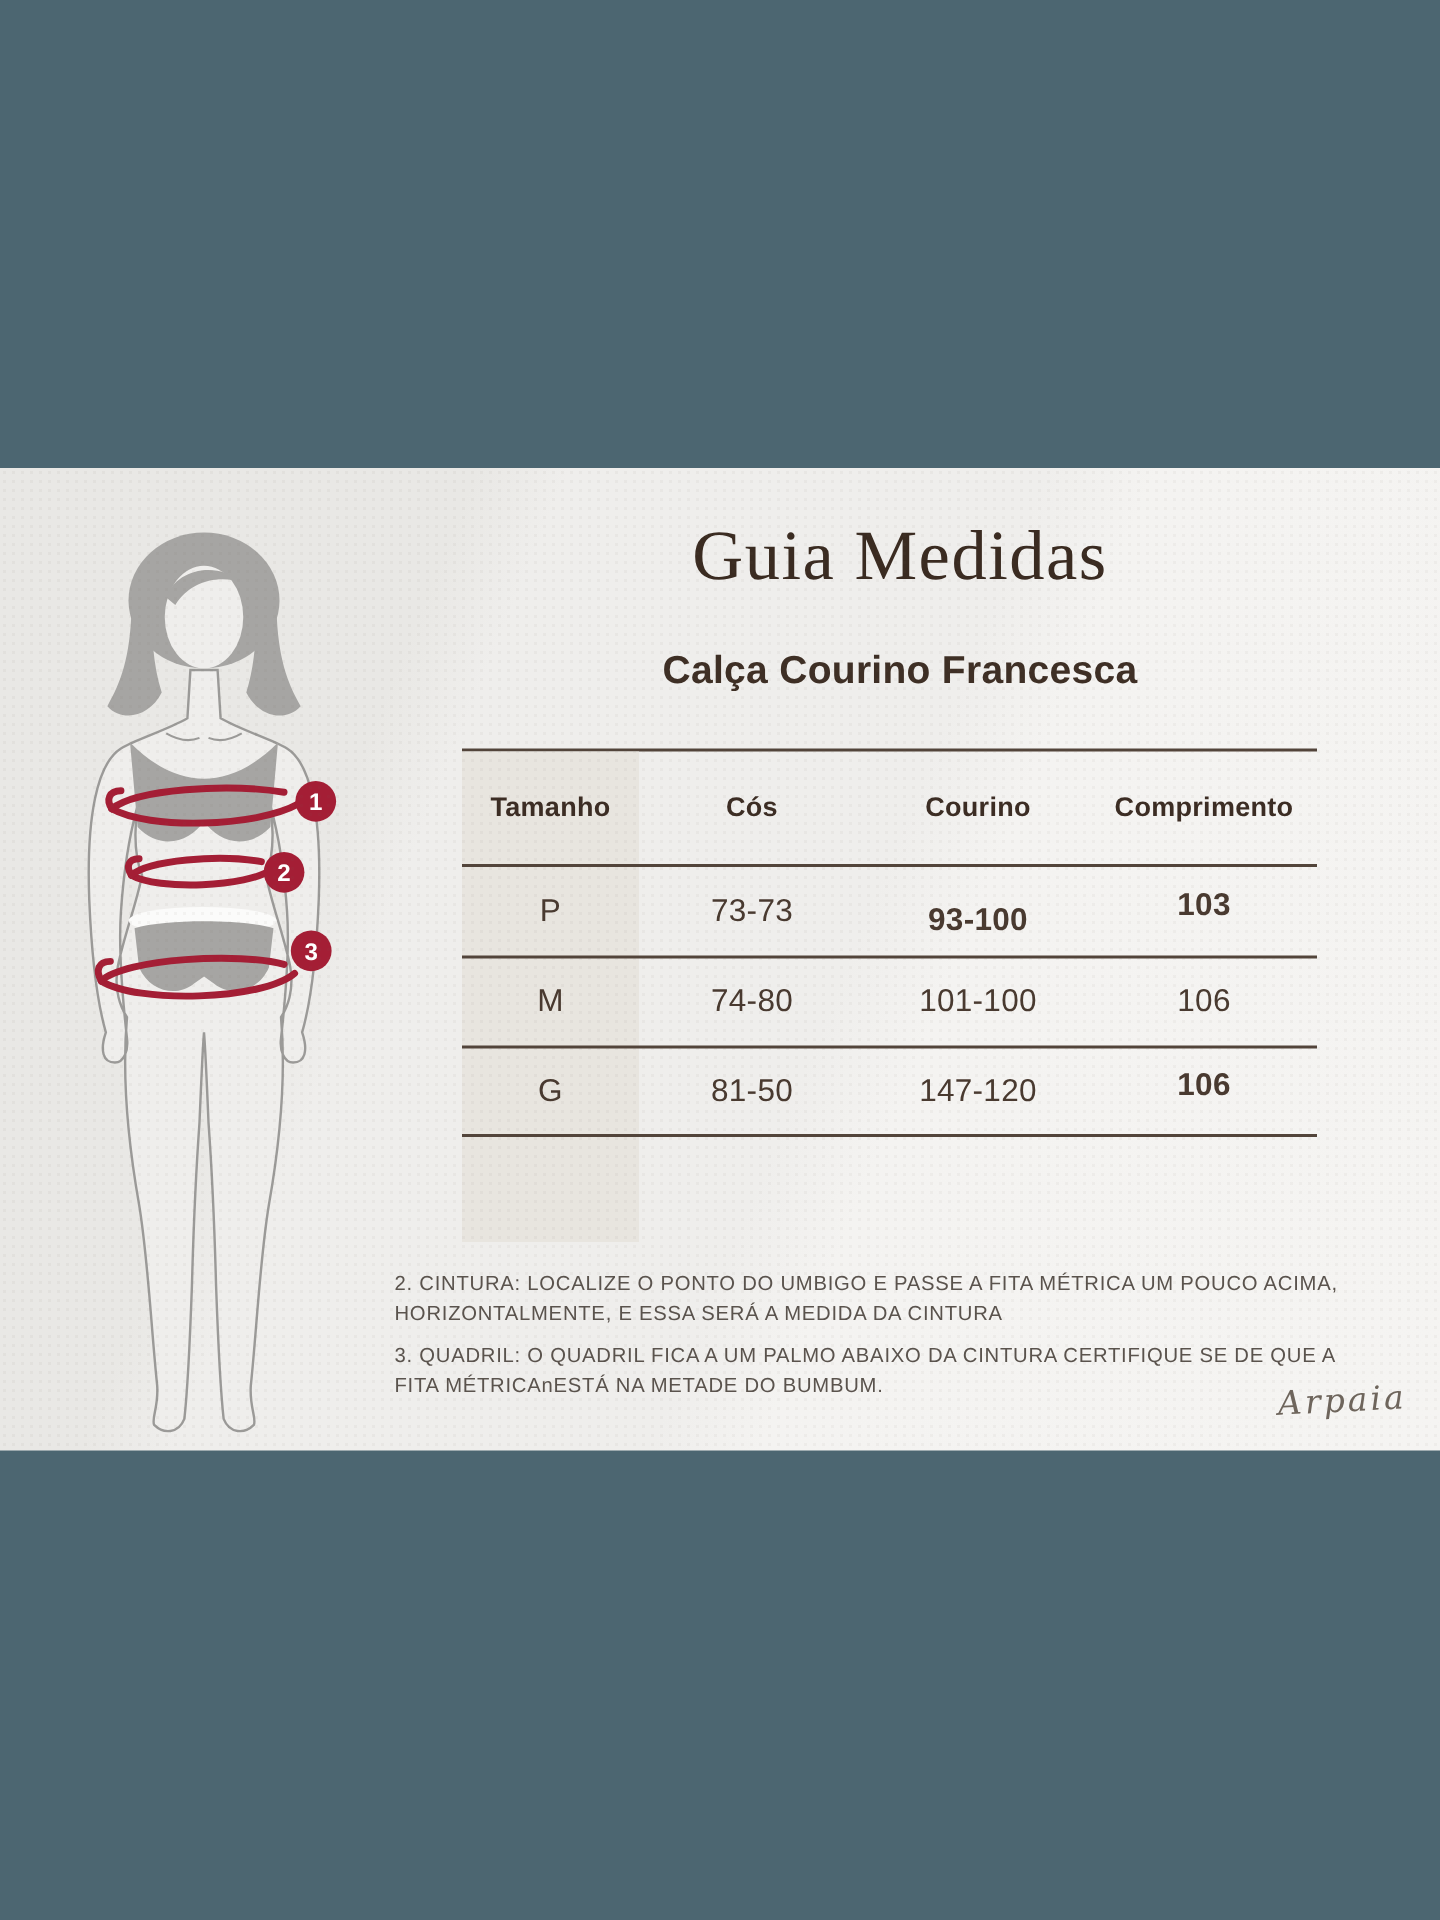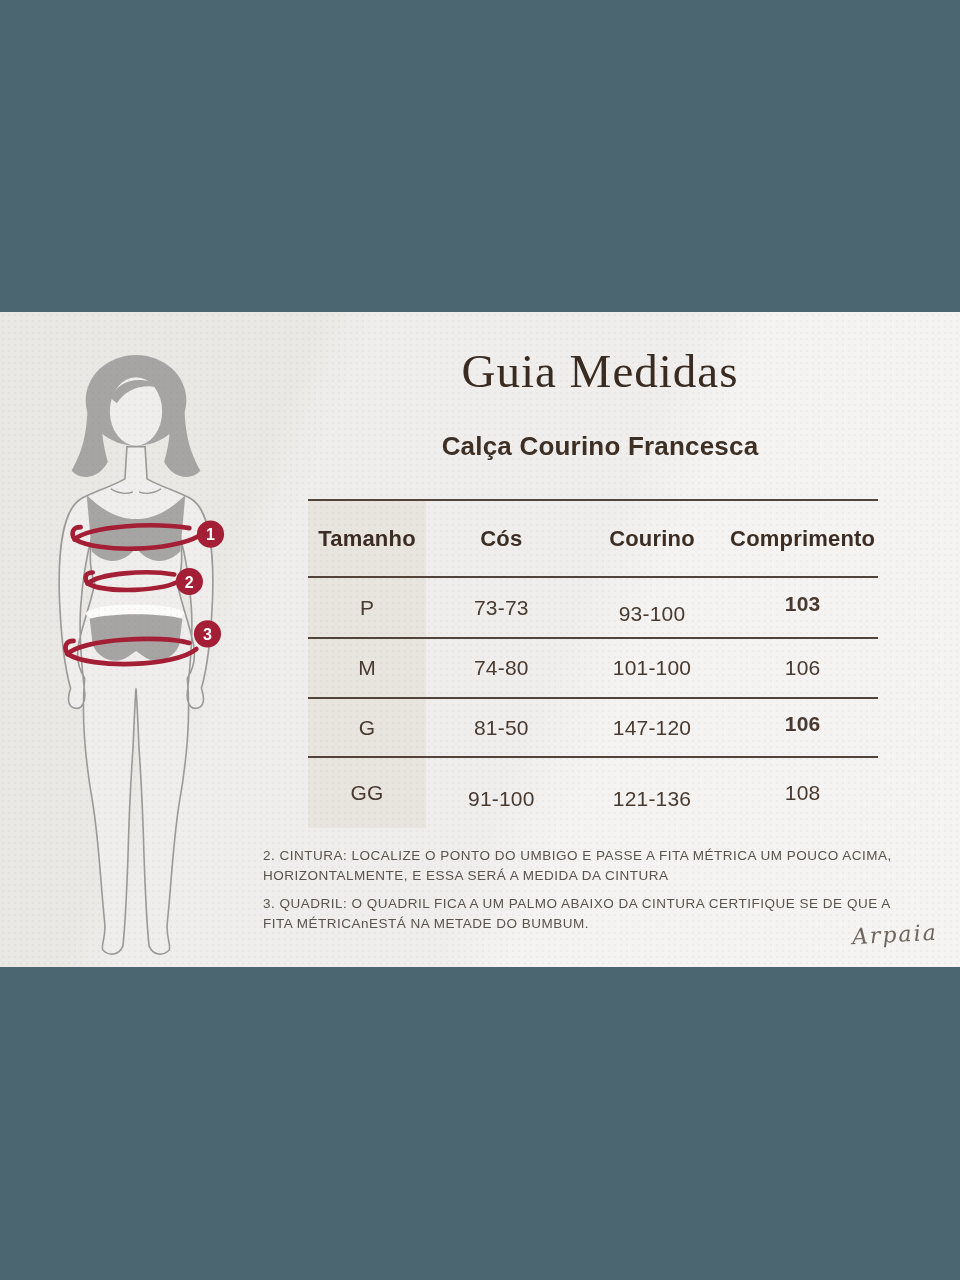--- a/index.html
+++ b/index.html
@@ -41,22 +41,22 @@
     position:relative;z-index:1;display:grid;
     grid-template-columns:118px 1fr 1fr 1fr;align-items:center;
     border-bottom:2px solid #52443a;
   }
   .trow.r-head{height:75px;}
   .trow.r-p{height:59px;}
   .trow.r-m{height:58px;}
   .trow.r-g{height:57px;}
   .trow.r-gg{height:70px;border-bottom:none;}
   .cell{text-align:center;font-size:21px;color:#493a30;letter-spacing:.2px;}
-  .hcell{font-size:22px;font-weight:bold;color:#3c2d24;}
-  .dy-d{transform:translateY(6px);}
+  .hcell{font-size:18px;font-weight:bold;color:#3c2d24;}
+  .dy-d{transform:translateY(6px);font-weight:bold;}
   .dy-u{transform:translateY(-4px);font-weight:bold;}
   .notes{position:absolute;left:263px;top:534px;width:648px;}
   .notes p{
     margin:0 0 9px 0;font-size:13.5px;line-height:1.45;letter-spacing:.5px;
     color:#5a534d;
   }
   .signature{
     position:absolute;right:22px;top:610px;
     font-family:"DejaVu Serif","Liberation Serif",serif;font-style:italic;
     font-size:22px;letter-spacing:2px;color:#6e655c;transform:rotate(-3deg);
@@ -142,26 +142,20 @@
         <div class="cell">74-80</div>
         <div class="cell">101-100</div>
         <div class="cell">106</div>
       </div>
       <div class="trow r-g">
         <div class="cell">G</div>
         <div class="cell">81-50</div>
         <div class="cell">147-120</div>
         <div class="cell dy-u">106</div>
       </div>
-      <div class="trow r-gg">
-        <div class="cell">GG</div>
-        <div class="cell dy-d">91-100</div>
-        <div class="cell dy-d">121-136</div>
-        <div class="cell">108</div>
-      </div>
     </div>
 
     <div class="notes">
       <p>2. CINTURA: LOCALIZE O PONTO DO UMBIGO E PASSE A FITA MÉTRICA UM POUCO ACIMA, HORIZONTALMENTE, E ESSA SERÁ A MEDIDA DA CINTURA</p>
       <p>3. QUADRIL: O QUADRIL FICA A UM PALMO ABAIXO DA CINTURA CERTIFIQUE SE DE QUE A FITA MÉTRICAnESTÁ NA METADE DO BUMBUM.</p>
     </div>
 
     <div class="signature">Arpaia</div>
 
   </div>

